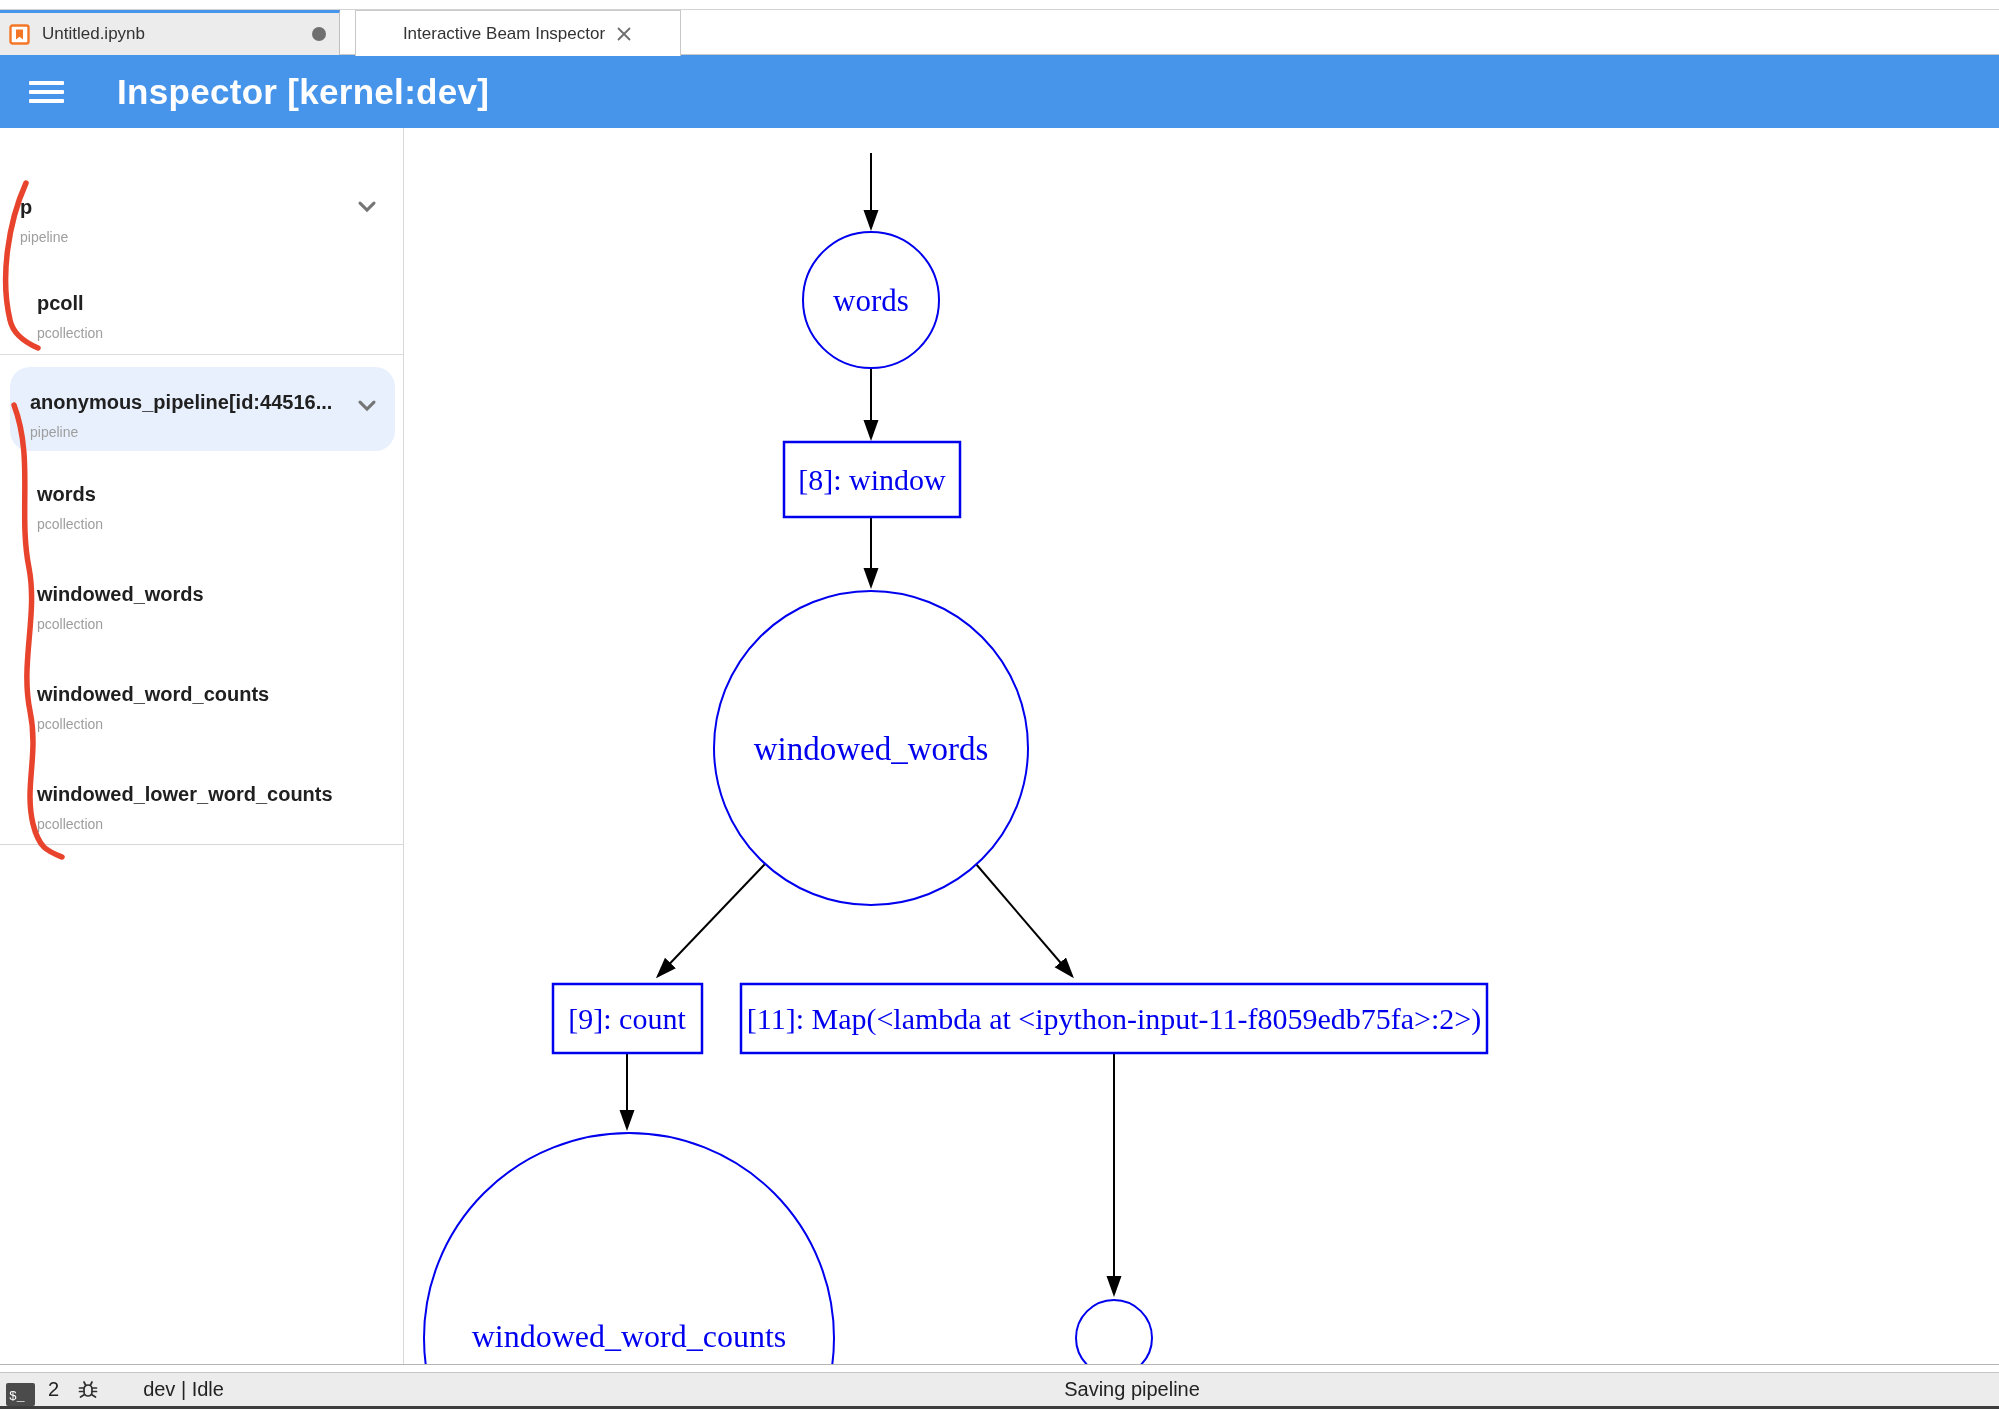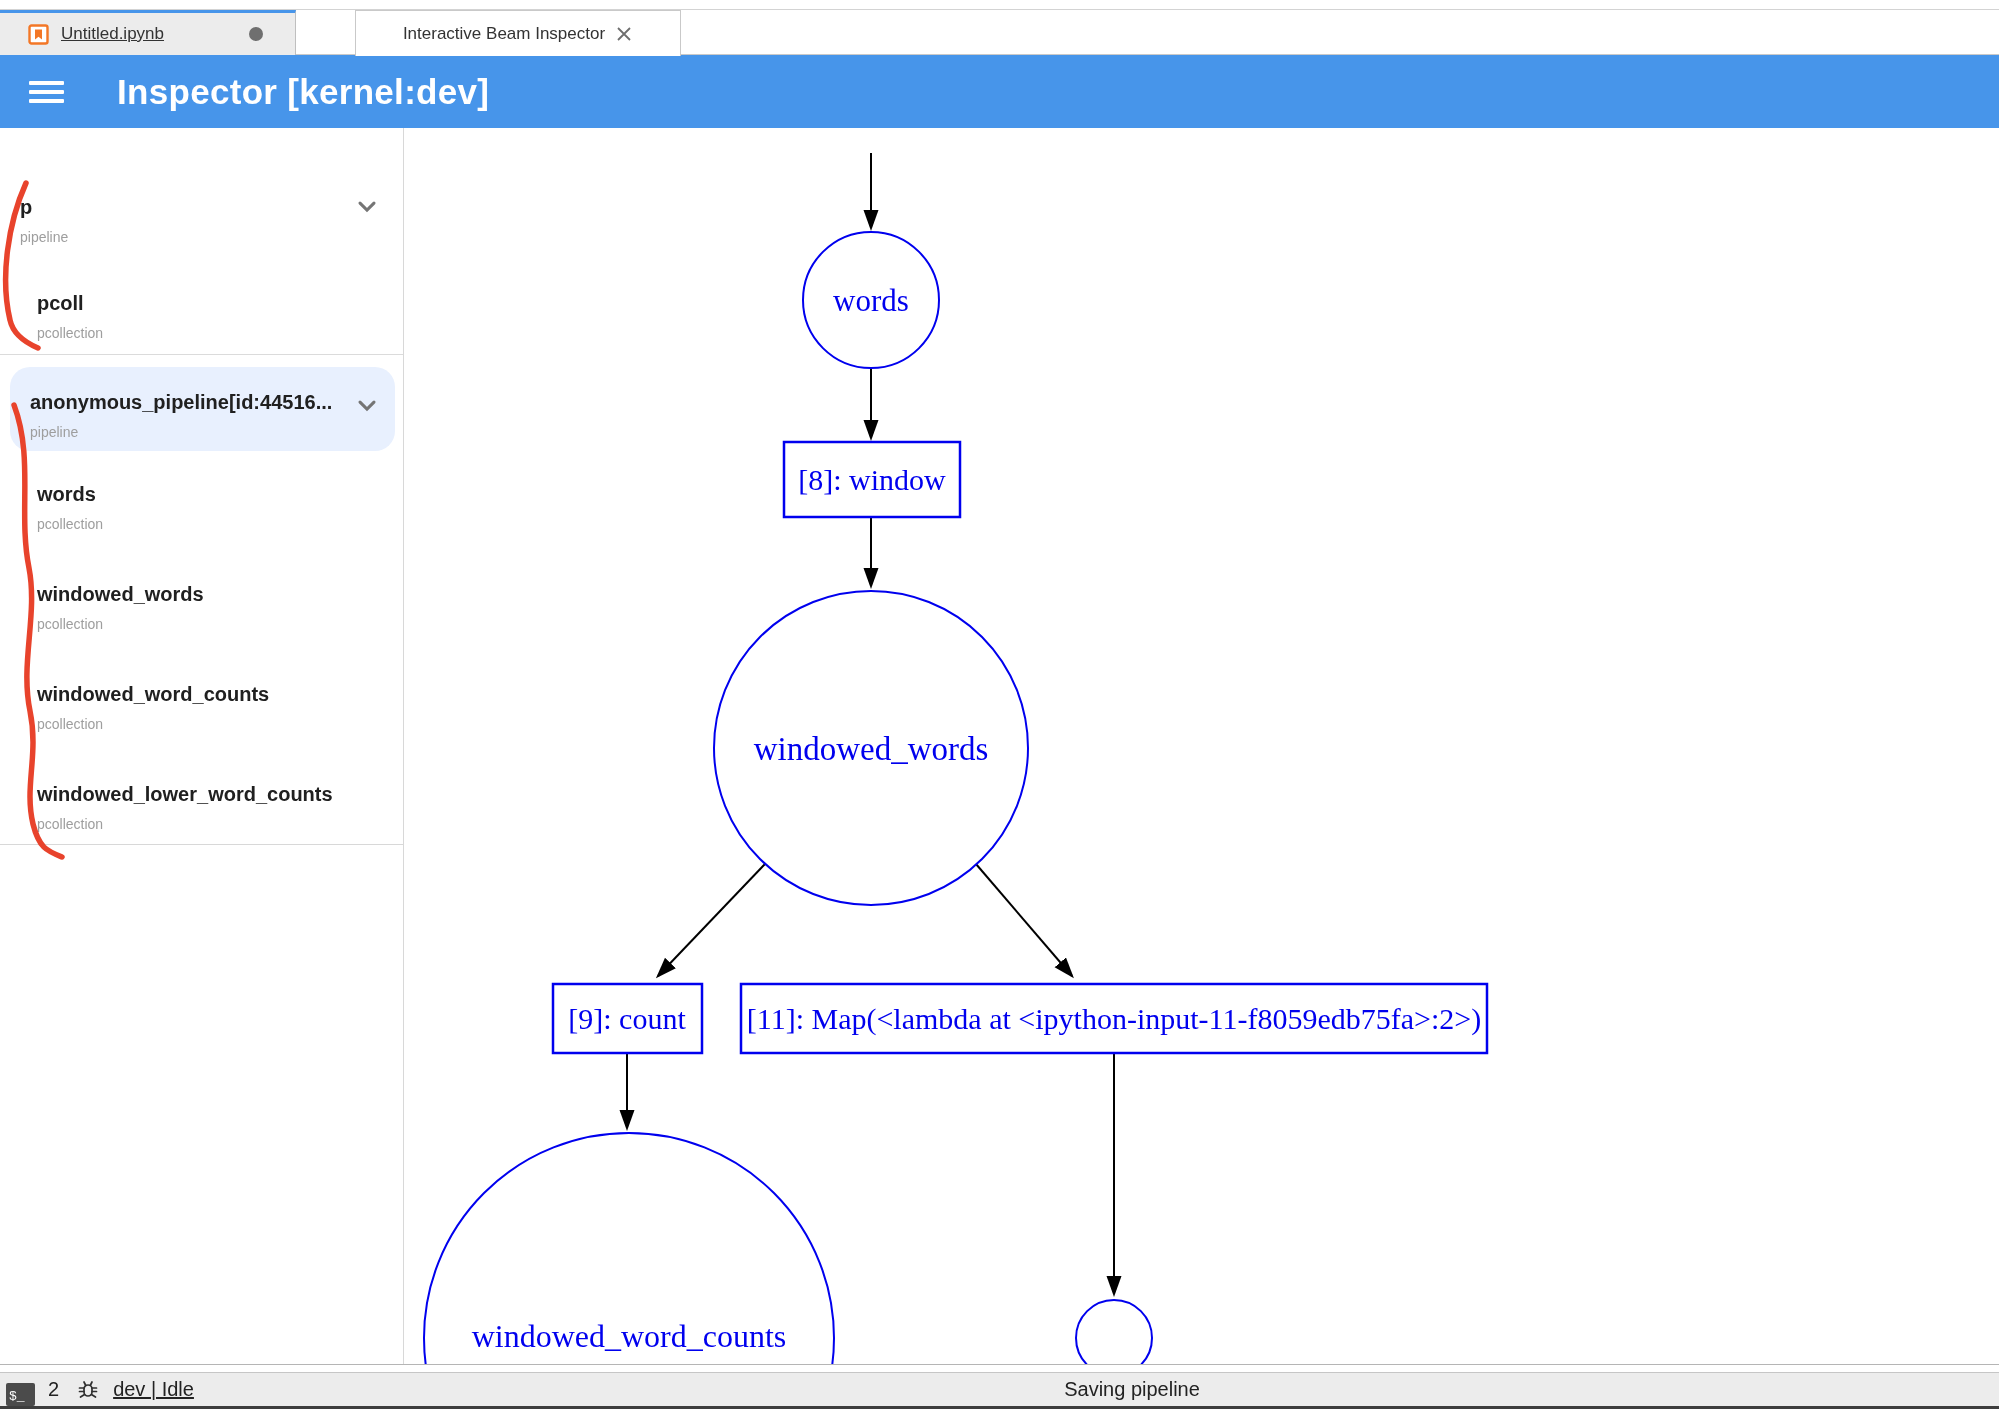--- a/index.html
+++ b/index.html
@@ -17,21 +17,21 @@
   html,body{width:1999px;height:1409px;}
   body{
     position:relative;overflow:hidden;background:#fff;
     font-family:"Liberation Sans","DejaVu Sans",sans-serif;
     color:var(--text-primary);
   }
   
   .top-strip{position:absolute;top:0;left:0;width:100%;height:10px;background:#fff;border-bottom:1px solid #D3D3D3;}
   .tabbar{position:absolute;top:10px;left:0;width:100%;height:45px;background:#fff;border-bottom:1px solid #C9C9C9;}
   .tab{position:absolute;top:0;height:45px;display:flex;align-items:center;font-size:17px;color:#333;cursor:default;}
-  .tab-1{left:0;width:296px;background:var(--tab-inactive-bg);border-top:3px solid var(--header-blue);border-right:1px solid #BFBFBF;padding:0 28px;text-decoration:underline;}
+  .tab-1{left:0;width:340px;background:var(--tab-inactive-bg);border-top:3px solid var(--header-blue);border-right:1px solid #BFBFBF;padding:0 9px;}
   .tab-1 .tab-label{flex:1;margin-left:12px;}
   .dirty-dot{width:14px;height:14px;border-radius:50%;background:#6F6F6F;margin-right:4px;}
   .tab-2{left:355px;width:326px;height:46px;background:#fff;border:1px solid #C9C9C9;border-bottom:0;justify-content:center;gap:10px;z-index:2;}
   .close-x{width:18px;height:18px;}
   
   .header{position:absolute;top:55px;left:0;width:100%;height:73px;background:var(--header-blue);display:flex;align-items:center;}
   .menu-btn{margin-left:29px;width:35px;display:flex;flex-direction:column;gap:5px;cursor:pointer;}
   .menu-btn span{display:block;height:4px;background:#fff;border-radius:1px;}
   .header-title{margin-left:53px;color:#fff;font-size:35px;font-weight:600;letter-spacing:.3px;}
   
@@ -57,21 +57,21 @@
   .graph-svg{display:block;}
   .graph-svg text{font-family:"Liberation Serif","DejaVu Serif",serif;fill:var(--node-blue);}
   .gshape{fill:#fff;stroke:var(--node-blue);}
   .gedge{stroke:#000;stroke-width:2;fill:none;}
   .content-bottom-line{position:absolute;top:1364px;left:0;width:100%;height:1px;background:#B5B5B5;}
   
   .statusbar{position:absolute;left:0;bottom:0;width:100%;height:37px;background:var(--statusbar-bg);border-top:1px solid #C6C6C6;border-bottom:3px solid #3D3D3D;display:flex;align-items:center;font-size:20px;color:#222;}
   .term-icon{margin-left:6px;width:29px;height:23px;background:#4B4B4B;color:#fff;font-family:"Liberation Mono","DejaVu Sans Mono",monospace;font-size:13px;display:flex;align-items:flex-end;padding:1px 3px 2px 3px;border-radius:2px;margin-top:10px;}
   .term-count{margin-left:13px;}
   .bug-icon{margin-left:17px;width:24px;height:24px;}
-  .kernel-status{margin-left:13px;text-decoration:underline;}
+  .kernel-status{margin-left:43px;}
   .status-message{position:absolute;left:1132px;transform:translateX(-50%);white-space:nowrap;}
 </style>
 </head>
 <body>
 
 <div class="top-strip"></div>
 
 <div class="tabbar">
   <div class="tab tab-1">
     <svg width="21" height="21" viewBox="0 0 21 21">

